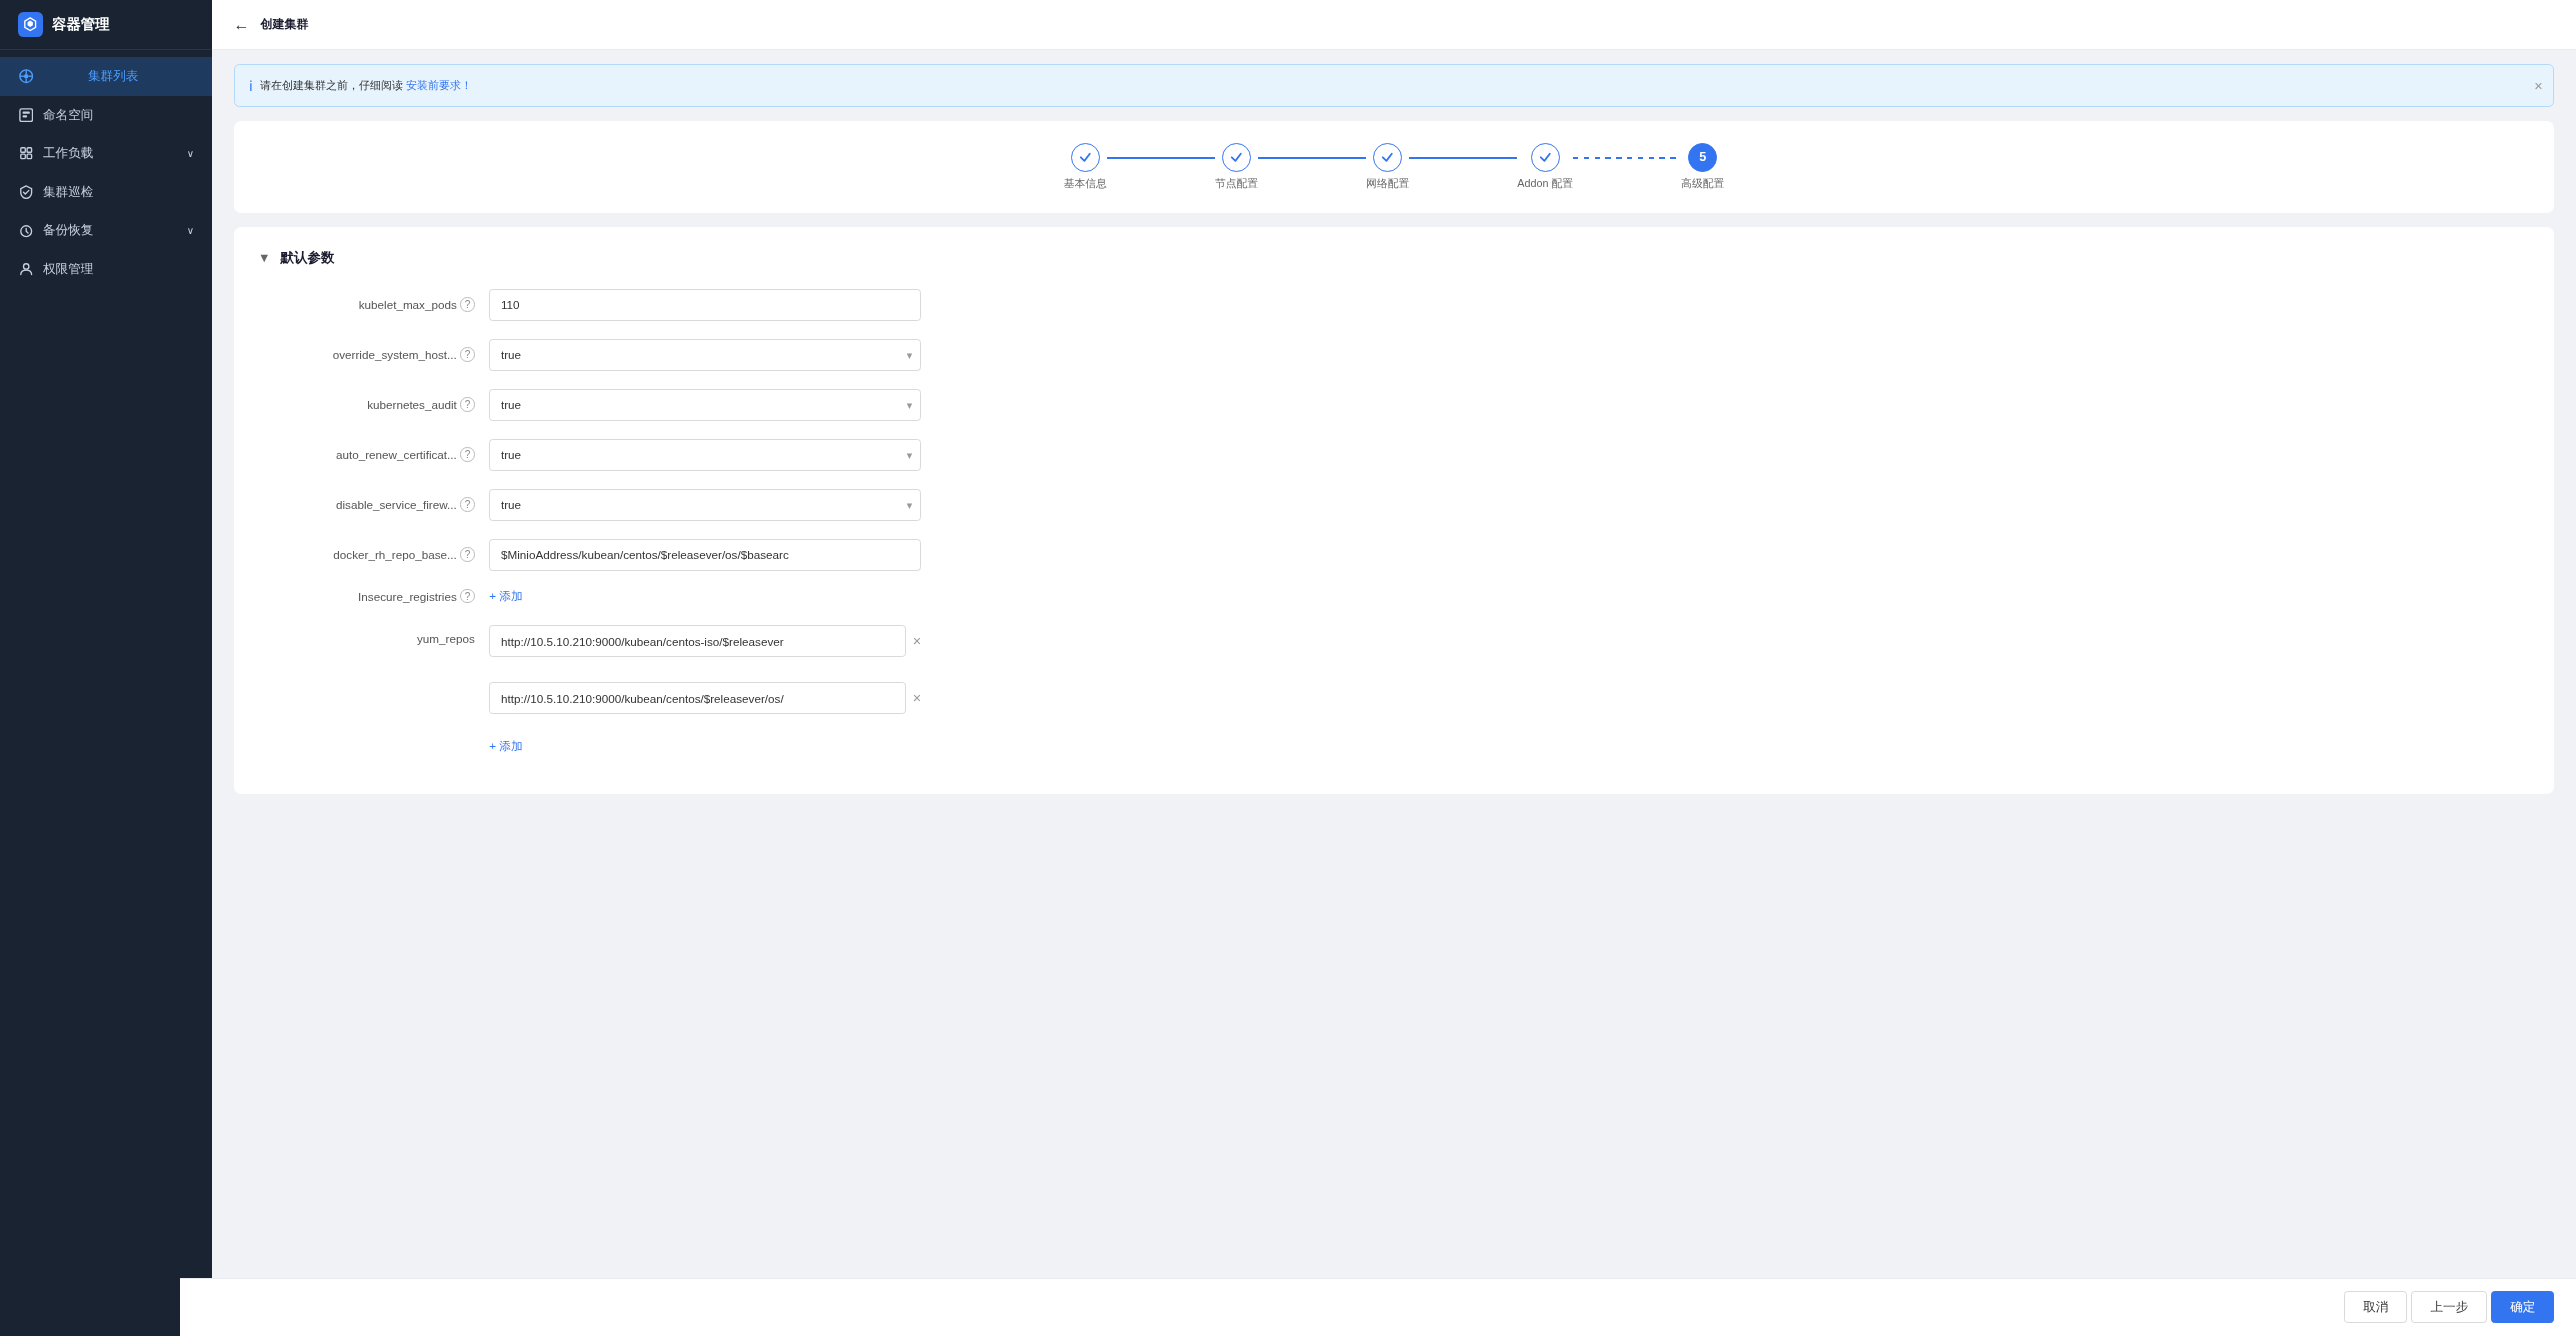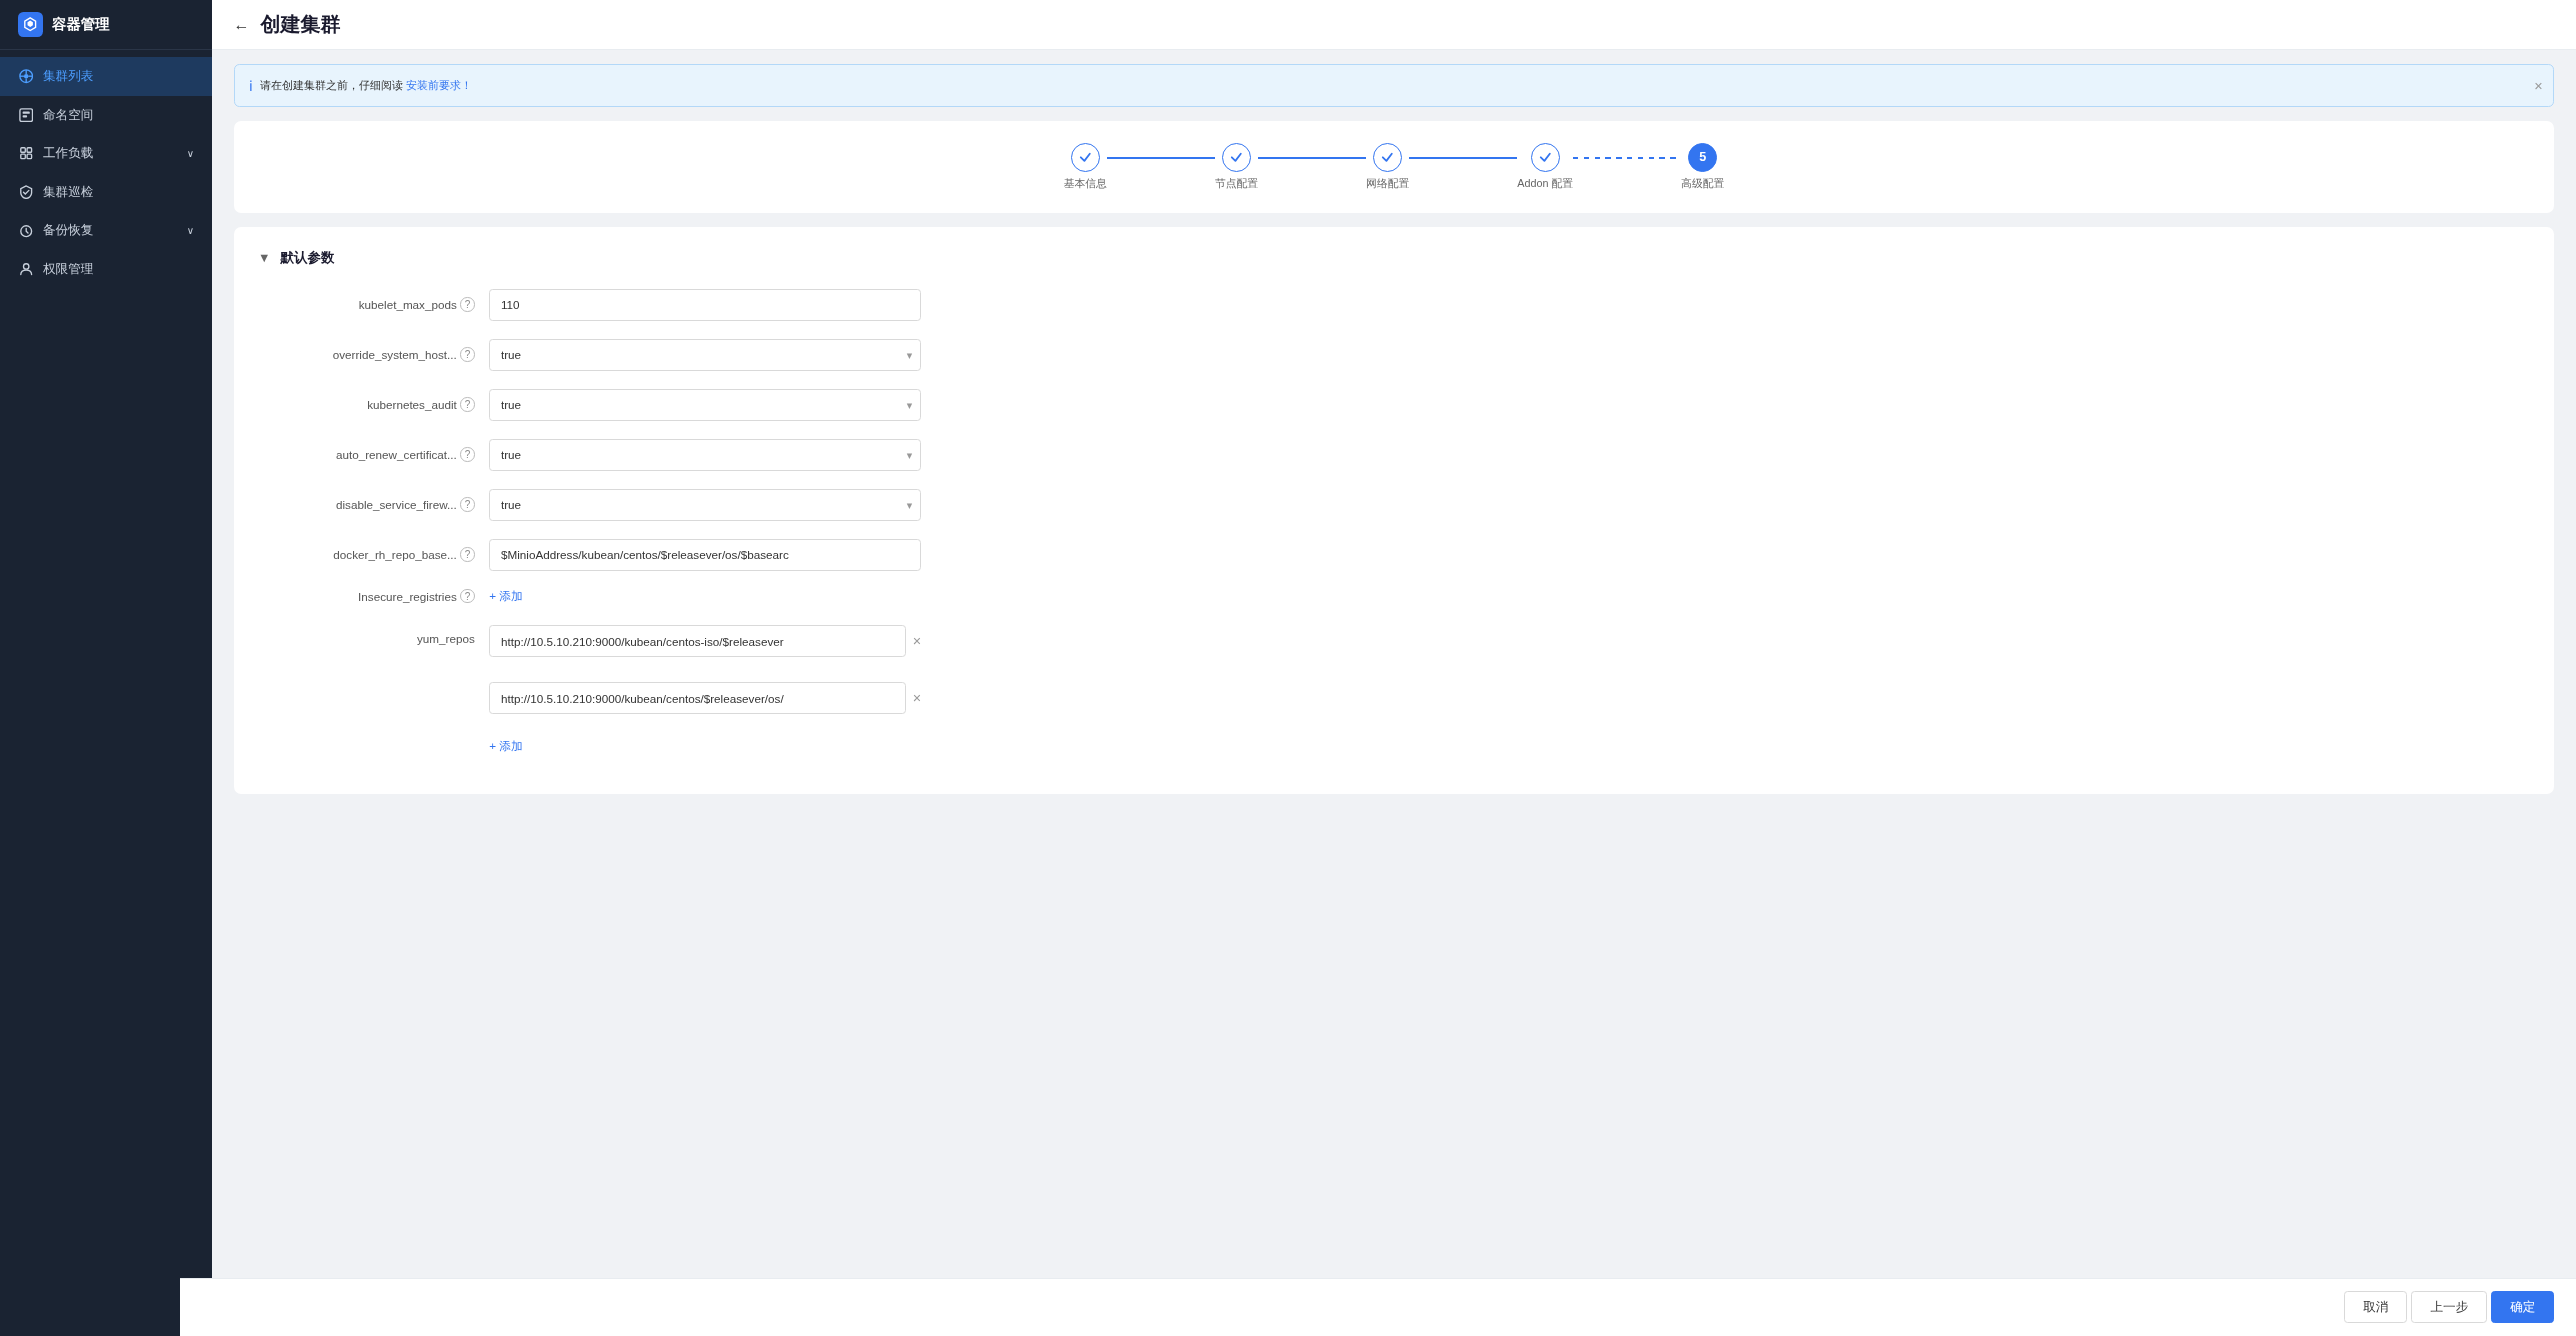--- a/index.html
+++ b/index.html
@@ -42,20 +42,21 @@
       padding: 10.8px 18px;
       cursor: pointer;
       font-size: 12.6px;
       color: #c8d0dc;
       position: relative;
       transition: background 0.2s;
     }
     .nav-item.active {
       color: #4d9eff;
       background: #1e3a5f;
+      gap: 45px;
     }
     .nav-item .nav-icon {
       width: 16px;
       height: 16px;
       margin-right: 9px;
       flex-shrink: 0;
       display: flex;
       align-items: center;
       justify-content: center;
     }
@@ -83,21 +84,21 @@
       height: 50px;
       flex-shrink: 0;
     }
     .page-header .back-btn {
       color: #333;
       cursor: pointer;
       margin-right: 10.8px;
       font-size: 16px;
     }
     .page-header .page-title {
-      font-size: 20px;
+      font-size: 12px;
       font-weight: 600;
       color: #1a1a2e;
     }
 
     
     .content-area {
       flex: 1;
       overflow-y: auto;
       padding: 14.4px 21.6px 72px;
     }

